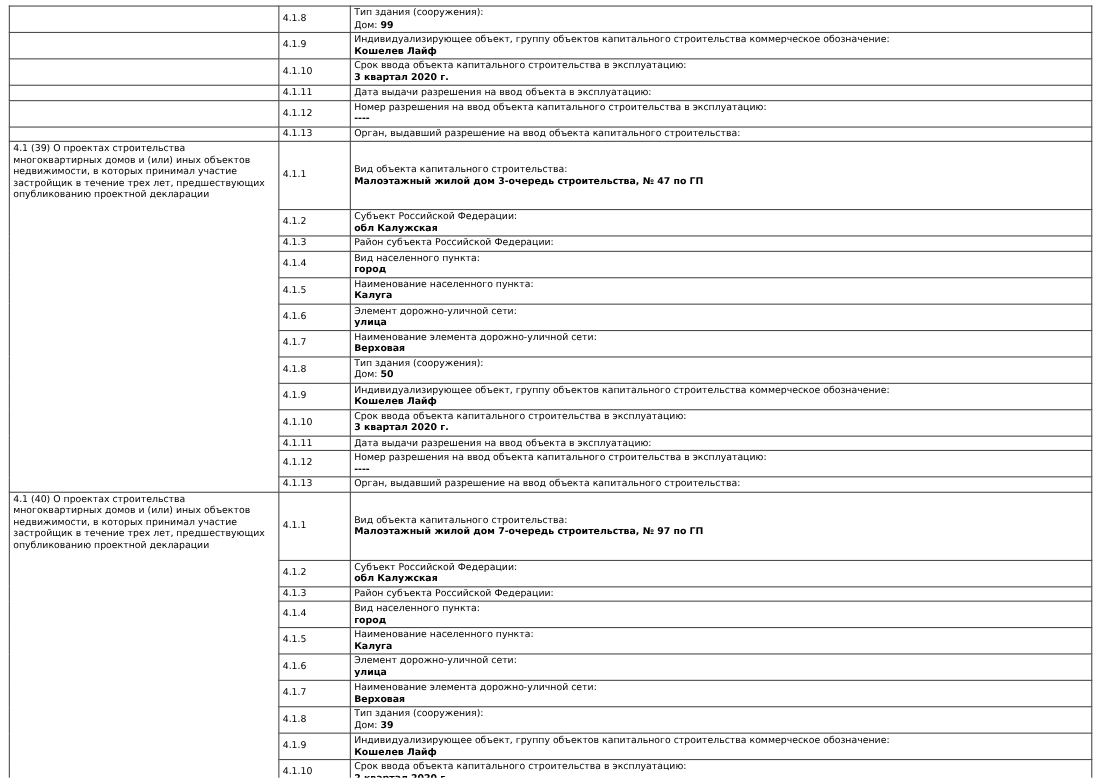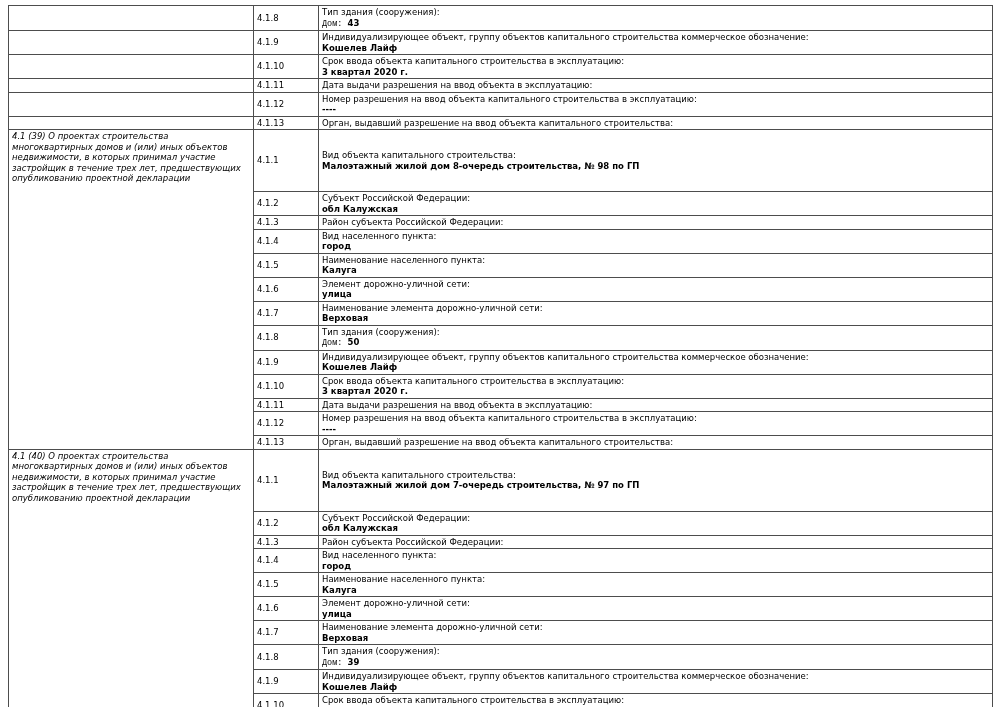--- a/index.html
+++ b/index.html
@@ -25,61 +25,59 @@
   }
   table.doc-table td {
     border: 1px solid #4d4d4d;
     padding: 1px 3px;
     overflow: hidden;
     word-wrap: break-word;
   }
   td.section-cell {
     vertical-align: top;
     width: 239px;
-    font-style: italic;
   }
   td.code-cell {
     vertical-align: middle;
     width: 59px;
   }
   td.content-cell {
     vertical-align: middle;
   }
   tr.row-tall td.code-cell,
   tr.row-tall td.content-cell {
     height: 59px;
   }
   .field-label {
     font-weight: normal;
   }
   .field-value, .field-value b {
     font-weight: bold;
   }
   .value-prefix {
     font-weight: normal;
-    font-family: Liberation Mono, monospace;
   }
 </style>
 </head>
 <body>
 
 <div class="page">
   <table class="doc-table">
     <colgroup>
       <col style="width:245px">
       <col style="width:65px">
       <col style="width:674px">
     </colgroup>
     <tbody id="table-body">
         <tr>
           <td class="section-cell"></td>
           <td class="code-cell">4.1.8</td>
           <td class="content-cell">
             <div class="field-label">Тип здания (сооружения):</div>
-            <div class="field-value"><span class="value-prefix">Дом: </span><b>43</b></div>
+            <div class="field-value"><span class="value-prefix">Дом: </span><b>99</b></div>
           </td>
         </tr>
         <tr>
           <td class="section-cell"></td>
           <td class="code-cell">4.1.9</td>
           <td class="content-cell">
             <div class="field-label">Индивидуализирующее объект, группу объектов капитального строительства коммерческое обозначение:</div>
             <div class="field-value"><b>Кошелев Лайф</b></div>
           </td>
         </tr>
@@ -111,21 +109,21 @@
           <td class="code-cell">4.1.13</td>
           <td class="content-cell">
             <div class="field-label">Орган, выдавший разрешение на ввод объекта капитального строительства:</div>
           </td>
         </tr>
         <tr class="row-tall">
           <td class="section-cell" rowspan="13">4.1 (39) О проектах строительства многоквартирных домов и (или) иных объектов недвижимости, в которых принимал участие застройщик в течение трех лет, предшествующих опубликованию проектной декларации</td>
           <td class="code-cell">4.1.1</td>
           <td class="content-cell">
             <div class="field-label">Вид объекта капитального строительства:</div>
-            <div class="field-value"><b>Малоэтажный жилой дом 8-очередь строительства, № 98 по ГП</b></div>
+            <div class="field-value"><b>Малоэтажный жилой дом 3-очередь строительства, № 47 по ГП</b></div>
           </td>
         </tr>
         <tr>
           <td class="code-cell">4.1.2</td>
           <td class="content-cell">
             <div class="field-label">Субъект Российской Федерации:</div>
             <div class="field-value"><b>обл Калужская</b></div>
           </td>
         </tr>
         <tr>

